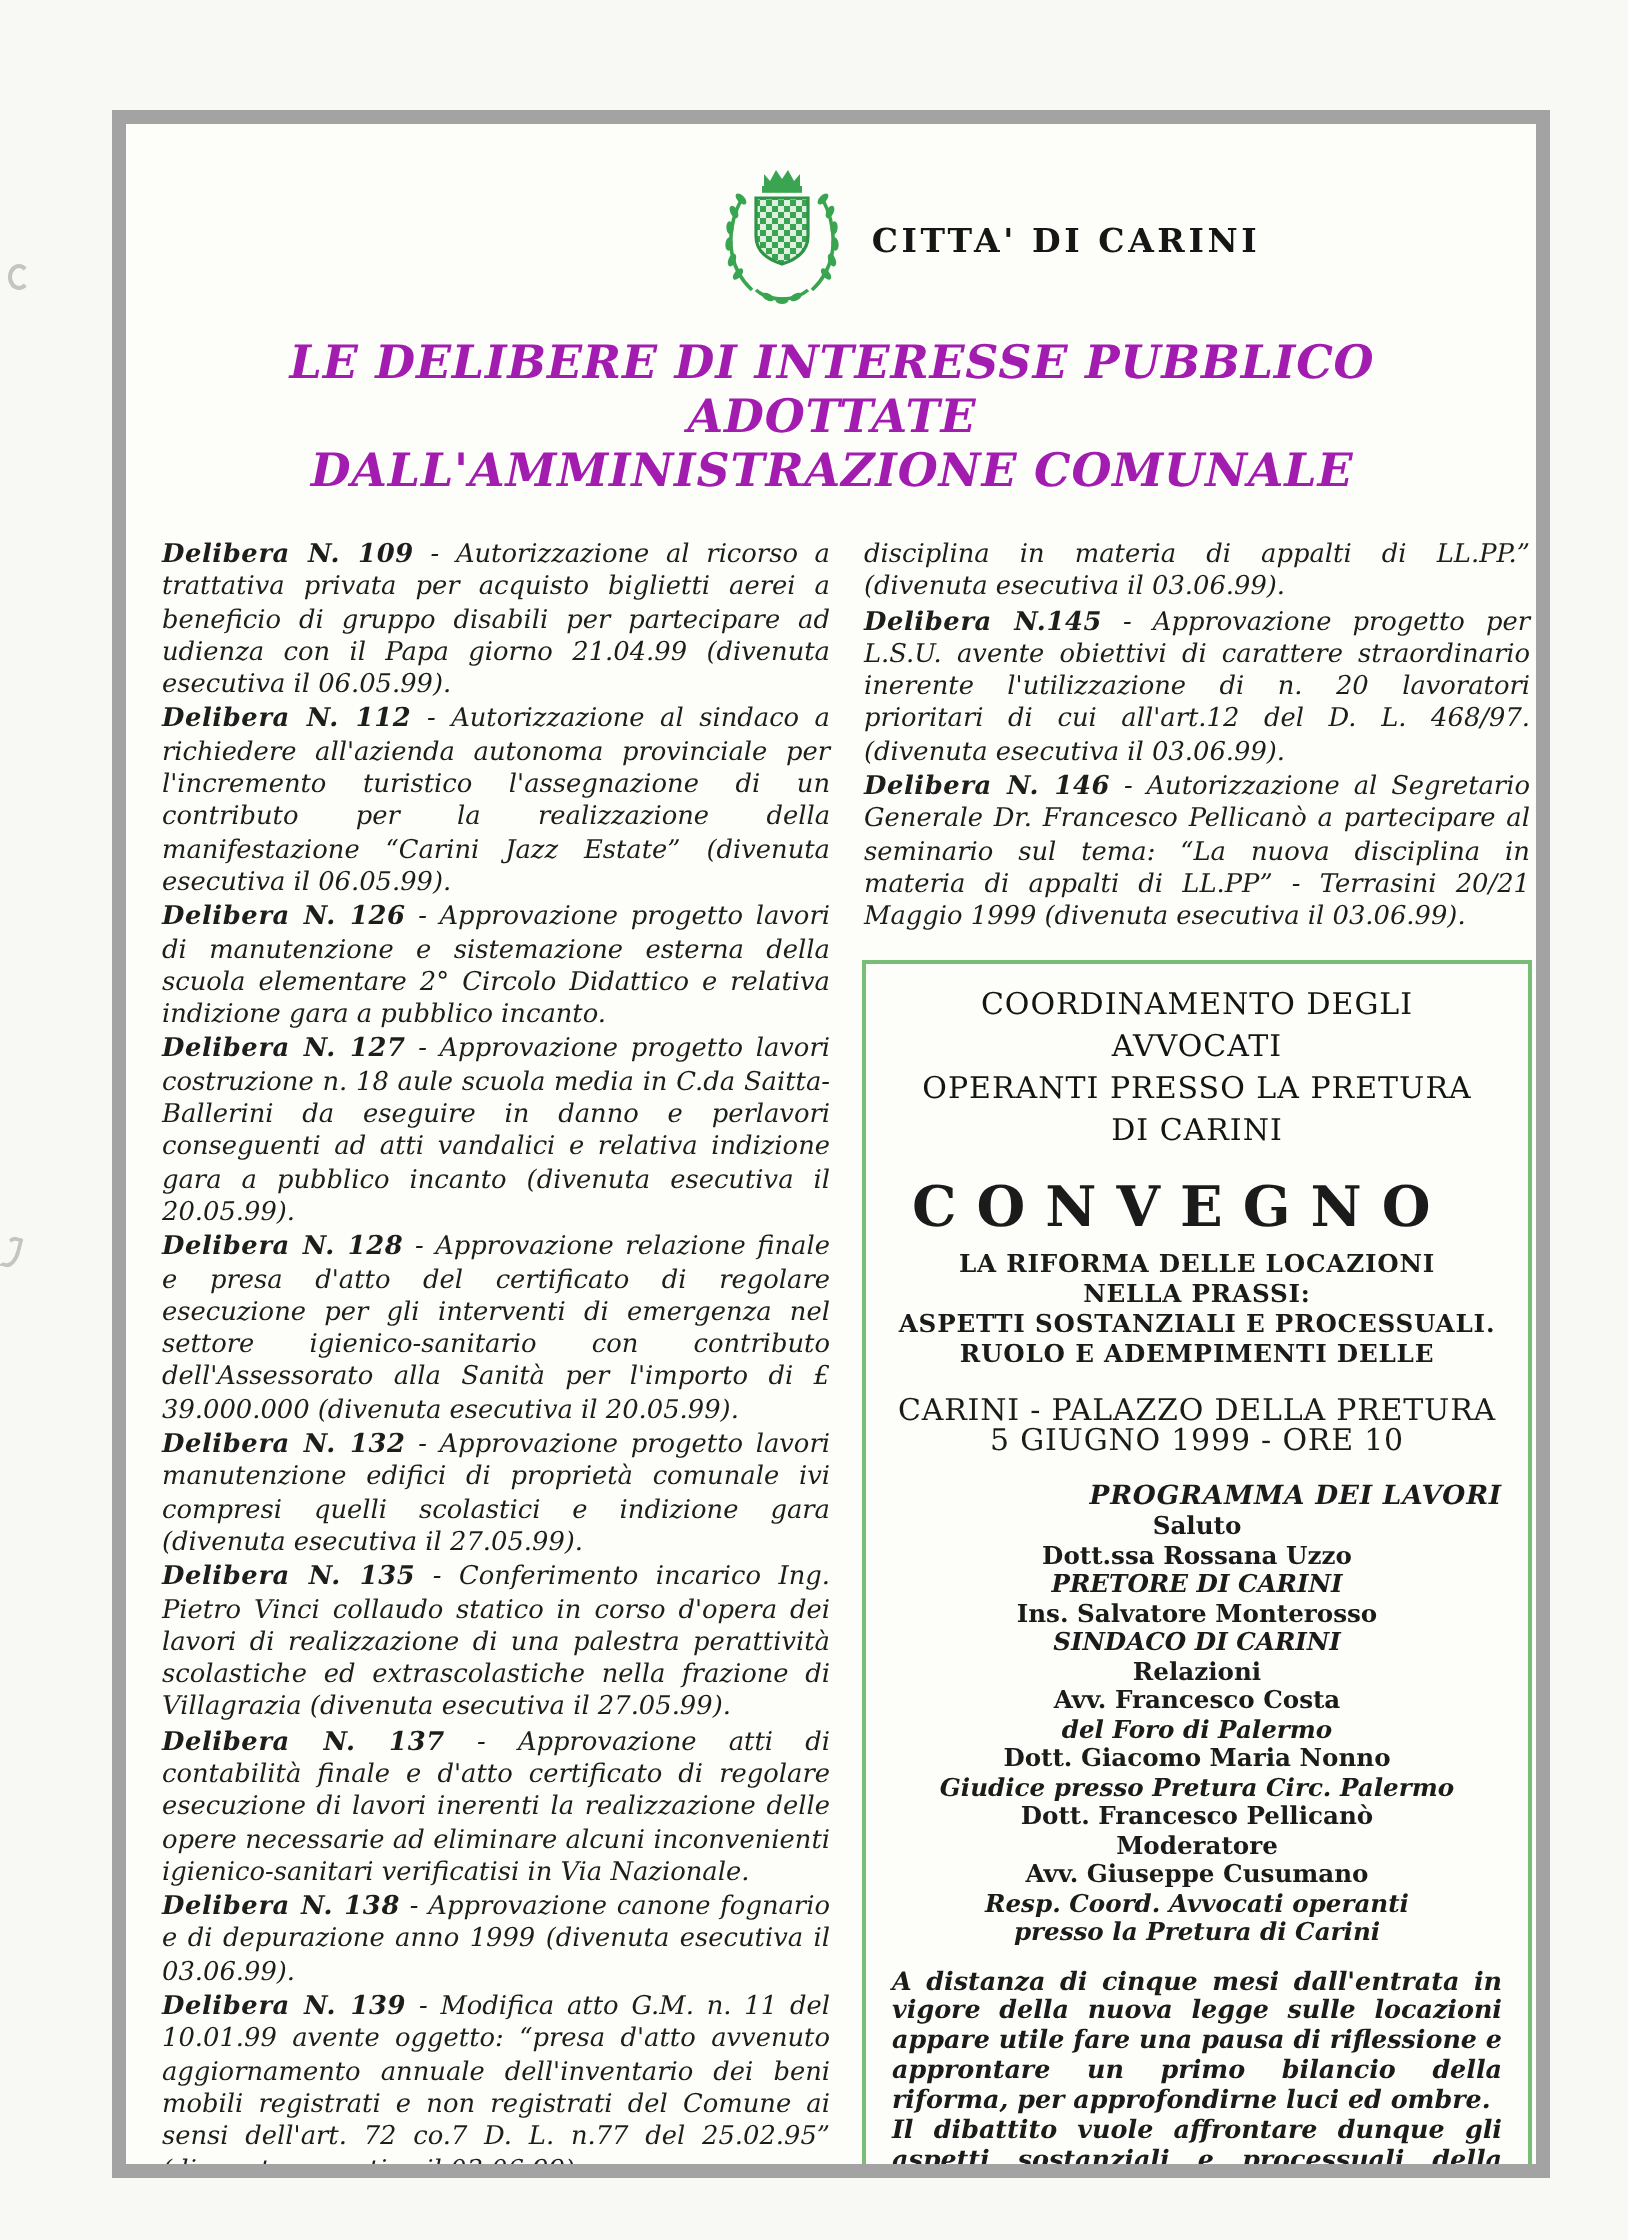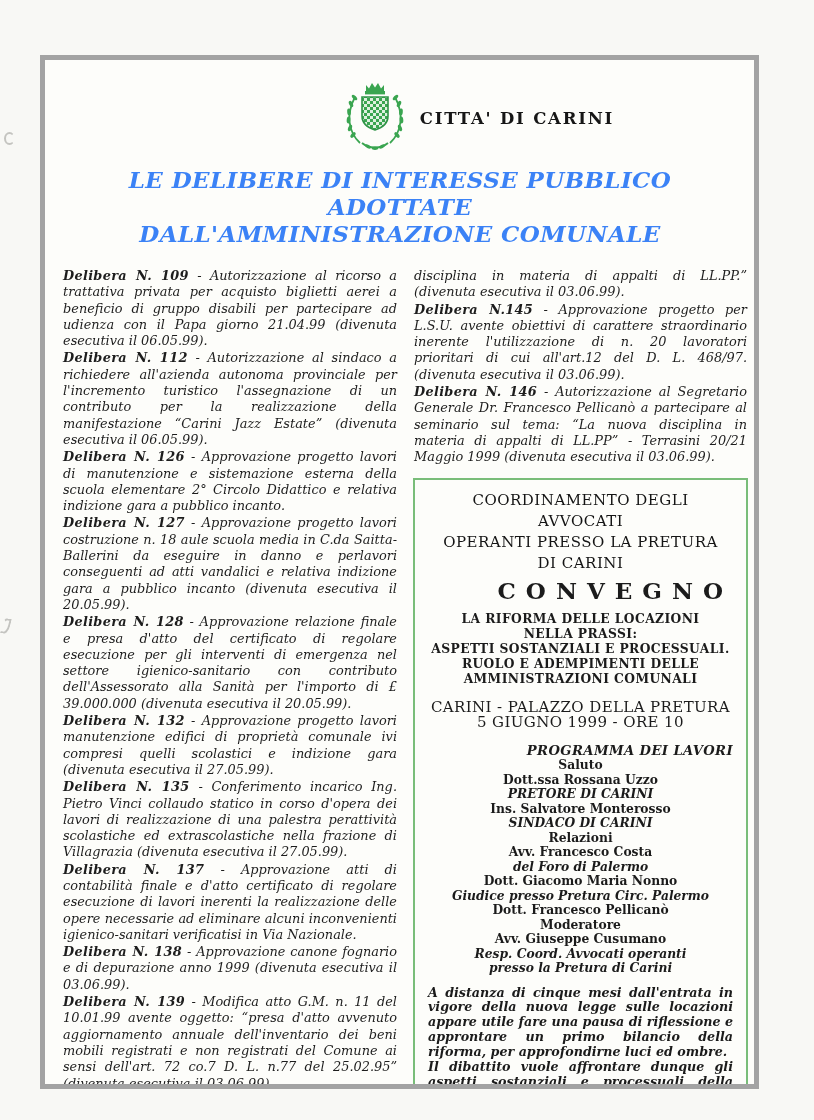--- a/index.html
+++ b/index.html
@@ -9,23 +9,23 @@
     background: #f8f8f5;
     font-family: "DejaVu Serif", "Liberation Serif", serif;
     color: #1b1b1b;
     position: relative;
     overflow: hidden;
   }
 
   
   .frame {
     position: absolute;
-    left: 40px; top: 55px;
+    left: 56px; top: 55px;
     width: 719px; height: 1034px;
-    border: 5px solid #a3a3a3;
+    border: 7px solid #a3a3a3;
     background: #fdfdfa;
     padding: 16px 16px 0 17px;
     overflow: hidden;
   }
 
   
   .artifact { position: absolute; border: 2px solid #9a9a96; opacity: .55; }
   .artifact.a1 { left: 4px; top: 132px; width: 11px; height: 13px; border-radius: 50%; border-right-color: transparent; }
   .artifact.a2 { left: 1px; top: 618px; width: 9px; height: 16px; border-radius: 60% 0 60% 0; border-left-color: transparent; transform: rotate(14deg); }
 
@@ -38,21 +38,21 @@
   .emblem { width: 66px; height: 76px; flex: 0 0 auto; }
   .muni-name {
     font-weight: bold; font-size: 16.5px; letter-spacing: 1.8px;
     color: #161616; white-space: nowrap;
   }
 
   
   .main-title {
     text-align: center; font-weight: bold; font-style: italic;
     font-size: 23px; line-height: 27px; letter-spacing: .4px;
-    margin-top: 8px; color: #3b82f6;
+    margin-top: 8px; color: #a21caf;
   }
 
   
   .cols { display: flex; gap: 15px; margin-top: 20px; align-items: flex-start; }
   .col-left  { width: 336px; flex: 0 0 auto; }
   .col-right { width: 335px; flex: 0 0 auto; }
 
   .dl {
     margin: 1px; font-style: italic; font-size: 12.9px;
     line-height: 16.3px; text-align: justify; color: #1d1d1d;
@@ -61,21 +61,21 @@
 
   
   .convegno {
     border: 2px solid #79bd79;
     margin-top: 12px;
     padding: 10px 13px 8px;
     min-height: 650px;
     background: #fdfdfa;
   }
   .org { text-align: center; font-weight: normal; font-size: 15px; line-height: 21px; letter-spacing: .5px; color: #141414; }
-  .convegno-title { text-align: right; font-weight: bold; font-size: 23px; line-height: 27px; letter-spacing: 10px; text-indent: 10px; margin-top: 3px; }
+  .convegno-title { text-align: left; font-weight: bold; font-size: 28px; line-height: 27px; letter-spacing: 10px; text-indent: 10px; margin-top: 14px; }
   .sub   { text-align: center; font-weight: bold; font-size: 12.3px; line-height: 15px; letter-spacing: .4px; margin-top: 7px; }
   .venue { text-align: center; font-weight: normal; font-size: 15px; line-height: 15.5px; letter-spacing: .4px; margin-top: 14px; }
   .programme { text-align: center; font-weight: bold; font-size: 12.3px; line-height: 14.5px; margin-top: 13px; }
   .prog-line.it { font-style: italic; }
   .prog-line.prog-title { font-size: 13.2px; letter-spacing: .4px; text-align: right; }
   .desc { margin-top: 10px; }
   .desc p {
     margin: 0; font-weight: bold; font-style: italic;
     font-size: 12.7px; line-height: 14.9px; text-align: justify;
   }
@@ -161,21 +161,20 @@
           <div>COORDINAMENTO DEGLI AVVOCATI</div>
           <div>OPERANTI PRESSO LA PRETURA</div>
           <div>DI CARINI</div>
         </div>
         <div class="convegno-title">CONVEGNO</div>
         <div class="sub">
           <div>LA RIFORMA DELLE LOCAZIONI</div>
           <div>NELLA PRASSI:</div>
           <div>ASPETTI SOSTANZIALI E PROCESSUALI.</div>
           <div>RUOLO E ADEMPIMENTI DELLE</div>
-          <div>AMMINISTRAZIONI COMUNALI</div>
         </div>
         <div class="venue">
           <div>CARINI - PALAZZO DELLA PRETURA</div>
           <div>5 GIUGNO 1999 - ORE 10</div>
         </div>
         <div class="programme">
           <div class="prog-line it prog-title">PROGRAMMA DEI LAVORI</div>
           <div class="prog-line">Saluto</div>
           <div class="prog-line">Dott.ssa Rossana Uzzo</div>
           <div class="prog-line it">PRETORE DI CARINI</div>

